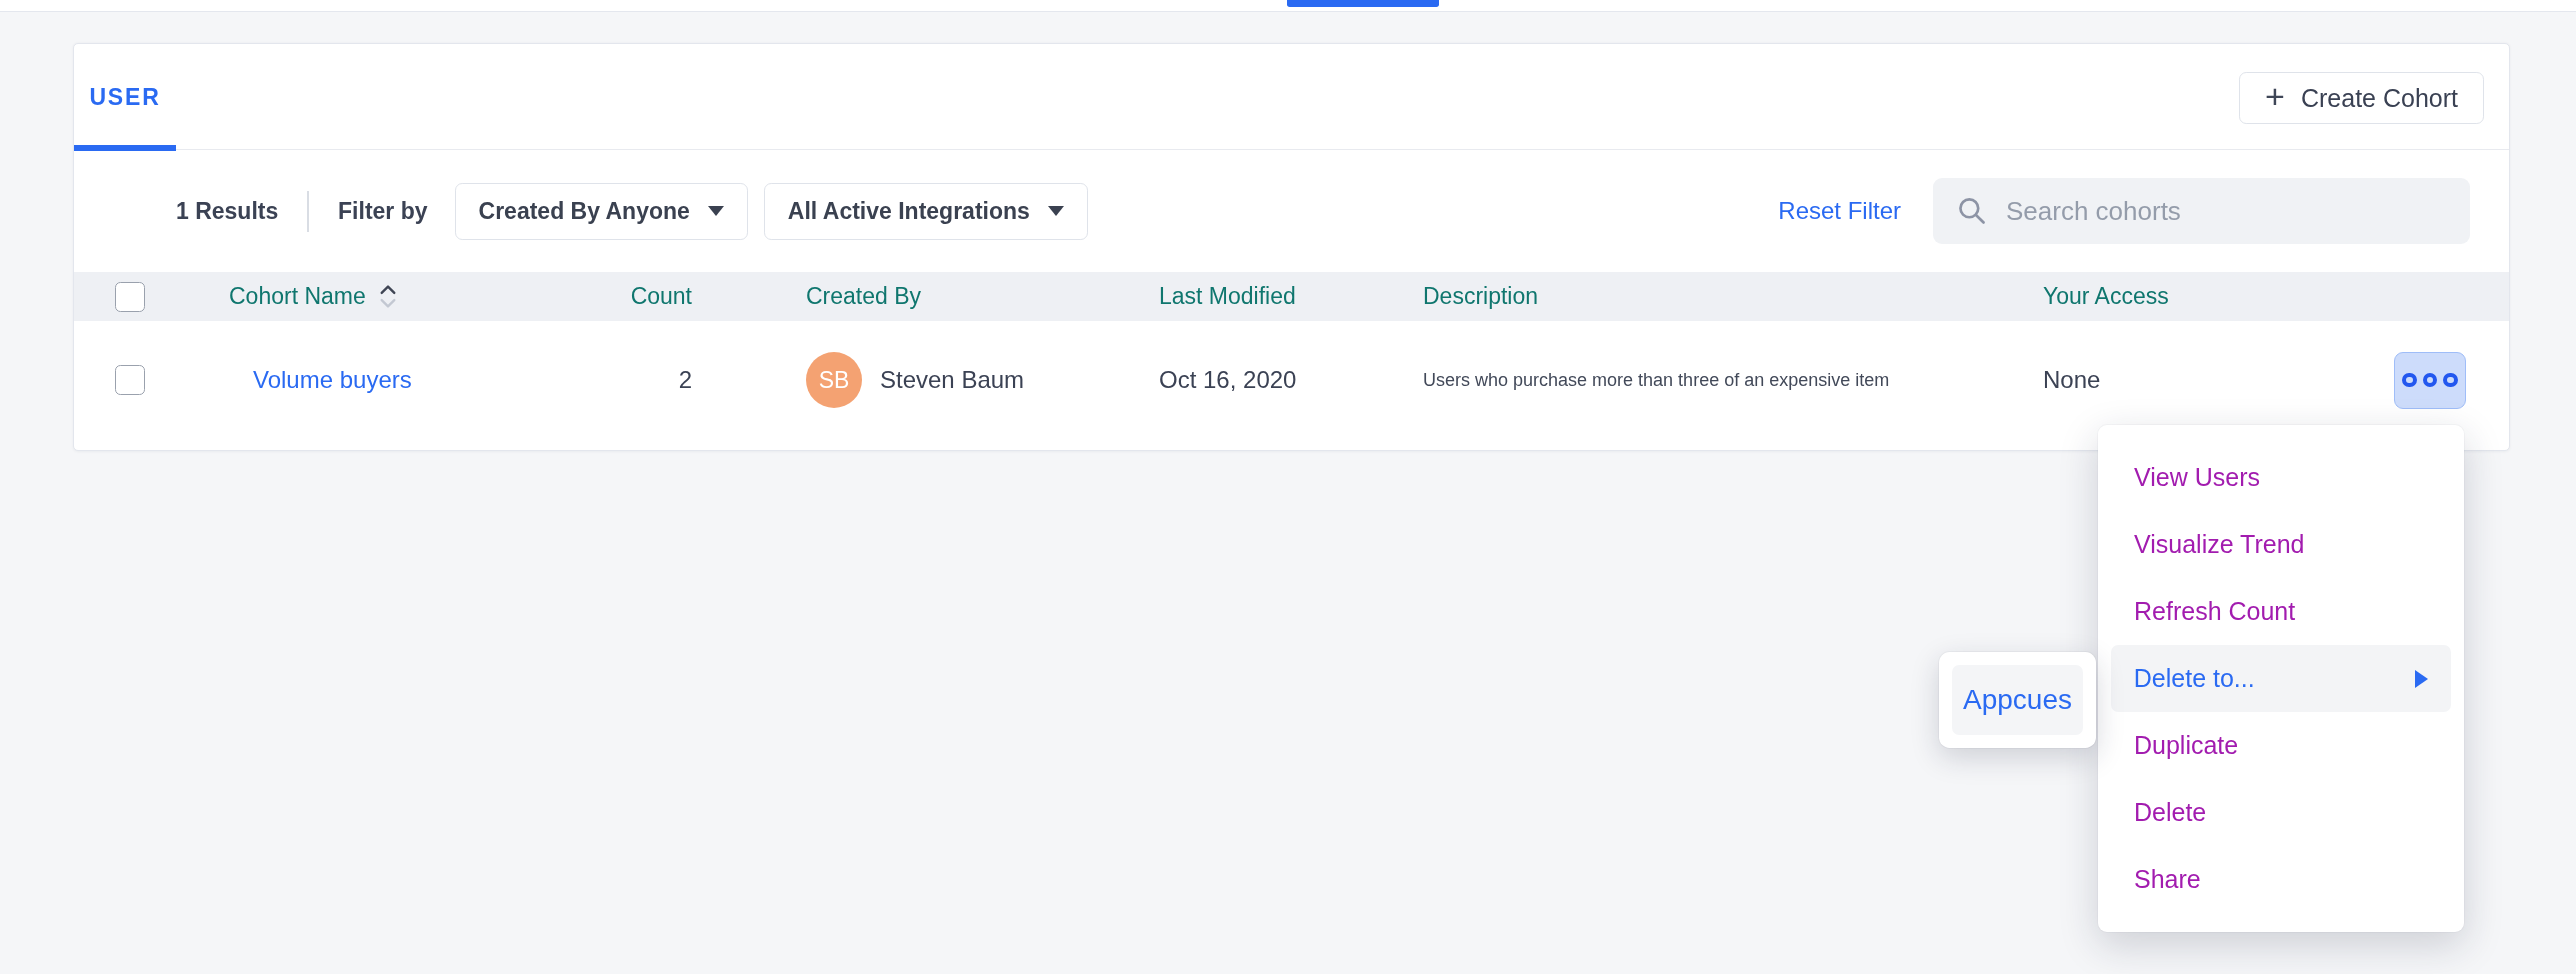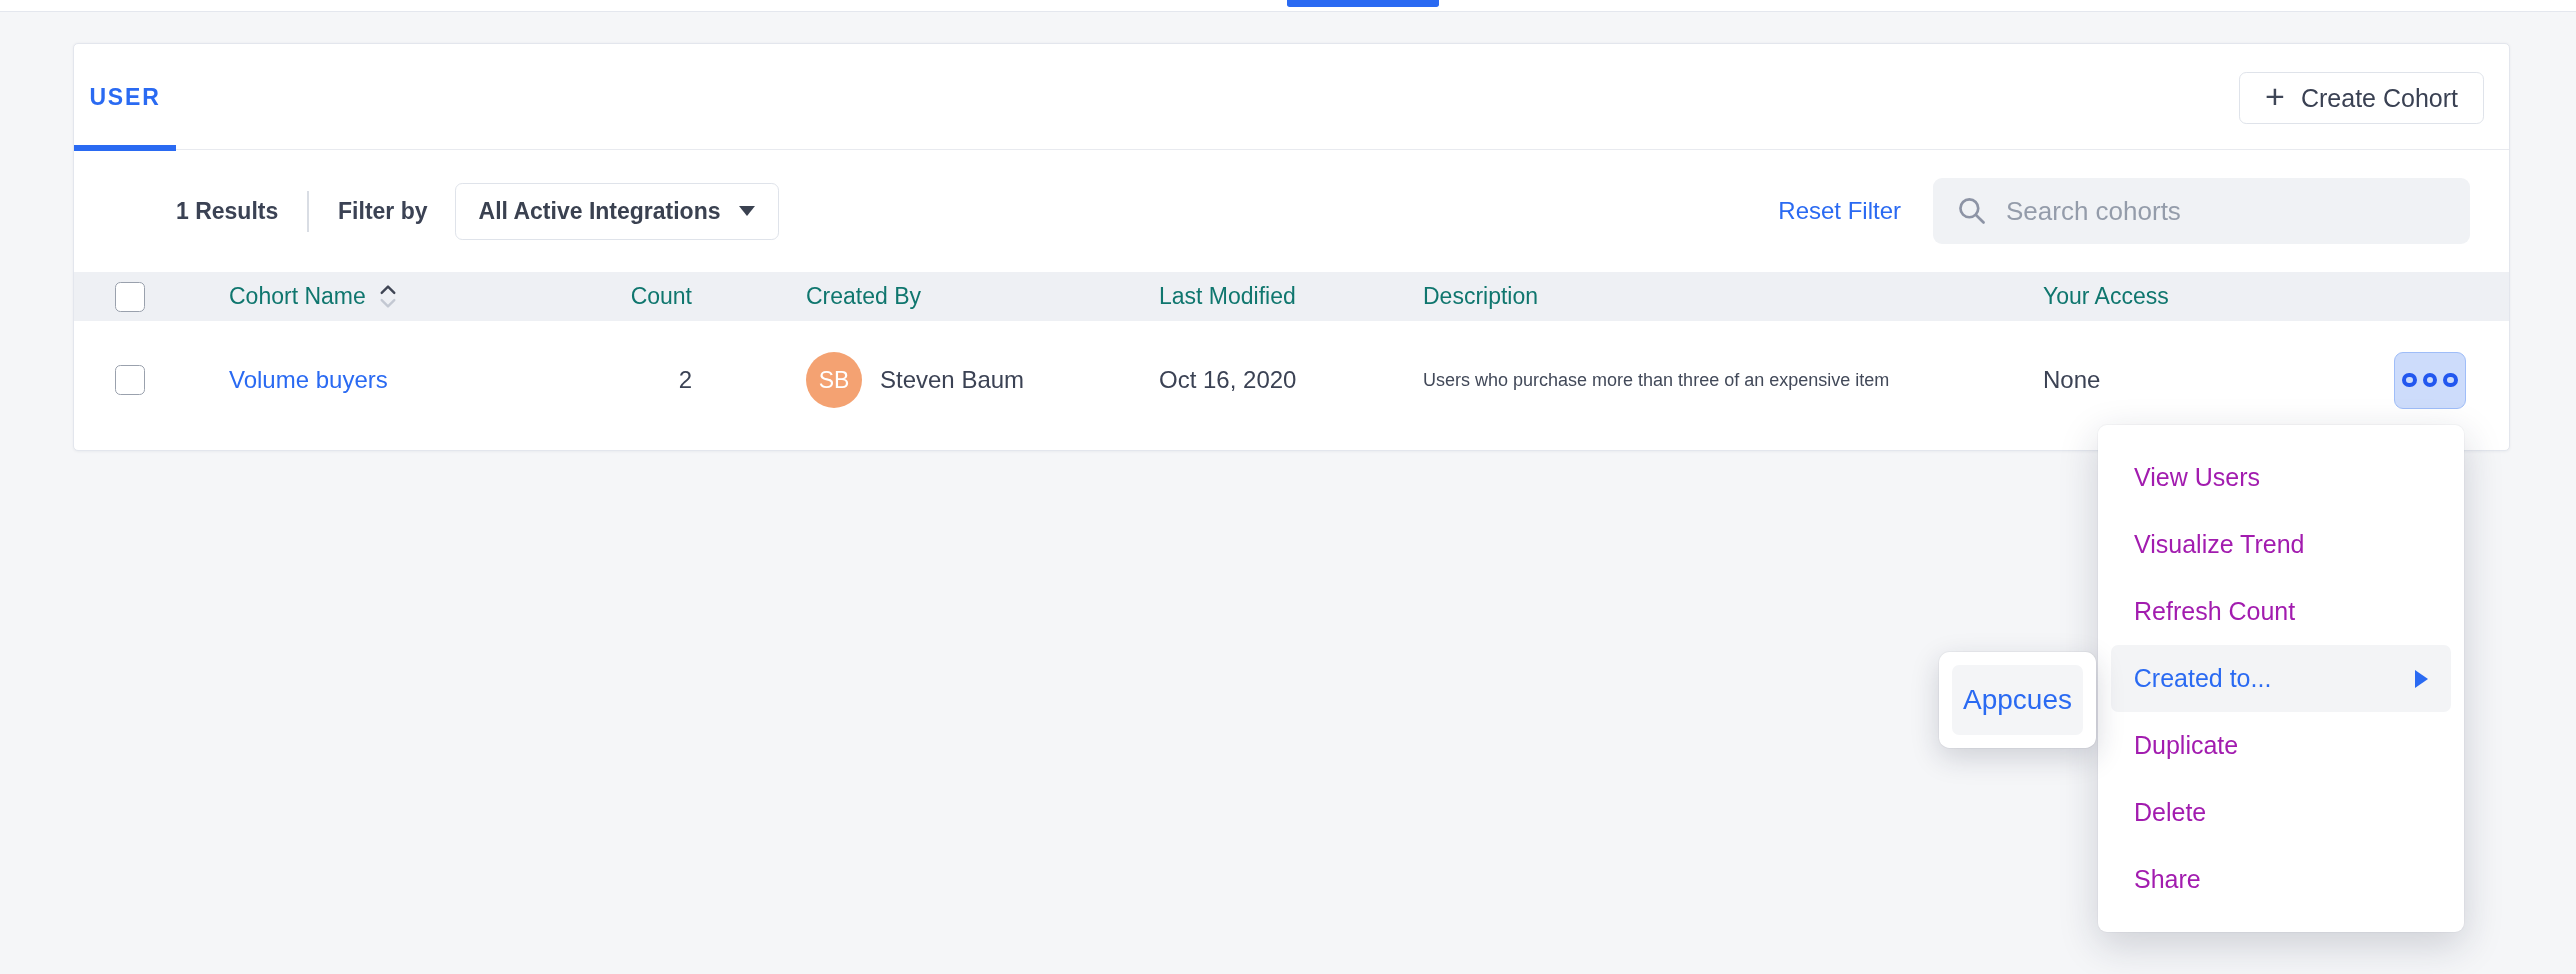--- a/index.html
+++ b/index.html
@@ -98,21 +98,21 @@
     border-radius:5.4px; cursor:pointer;
   }
   .th-name { display:flex; align-items:center; gap:12.5px; }
   .cell-count { text-align:right; }
   .cell-createdby { padding-left:114px; display:flex; align-items:center; gap:18px; }
   .sort-icon { display:flex; }
 
   .table-row {
     height:118px; background:#fff; font-size:24px; color:#3b4254;
   }
-  .cohort-link { color:#2a6af2; cursor:pointer; }
+  .cohort-link { color:#2a6af2; cursor:pointer;margin-left:24px; }
   .avatar {
     width:56px; height:56px; border-radius:50%; background:#f4a272;
     color:#fff; font-size:23px; font-weight:500;
     display:flex; align-items:center; justify-content:center; flex:none;
   }
   .cell-desc div { font-size:18px; line-height:37px; color:#424959; max-width:502px; }
   .cell-actions { display:flex; }
   .more-btn {
     width:72px; height:57px; border-radius:9px;
     background:#cddcfb; border:1.8px solid #9fbdf8;
@@ -175,20 +175,24 @@
       <span class="plus-icon">+</span>
       <span>Create Cohort</span>
     </button>
   </div>
 
   <div class="filter-row">
     <span class="results-count">1 Results</span>
     <div class="v-divider"></div>
     <span class="filter-by-label">Filter by</span>
 
+    <div class="dropdown">
+      <span>Created By Anyone</span>
+      <span class="caret-down"></span>
+    </div>
     <div class="dropdown">
       <span>All Active Integrations</span>
       <span class="caret-down"></span>
     </div>
 
     <div class="filter-spacer"></div>
 
     <span class="reset-filter">Reset Filter</span>
 
     <div class="search-box">
@@ -249,21 +253,21 @@
     </div>
   </div>
 
 </div>
 
 <div class="context-menu">
   <div class="menu-item">View Users</div>
   <div class="menu-item">Visualize Trend</div>
   <div class="menu-item">Refresh Count</div>
   <div class="menu-item active">
-    <span>Created to...</span>
+    <span>Delete to...</span>
     <span class="submenu-arrow"></span>
   </div>
   <div class="menu-item">Duplicate</div>
   <div class="menu-item">Delete</div>
   <div class="menu-item">Share</div>
 </div>
 
 <div class="submenu">
   <div class="submenu-item">Appcues</div>
 </div>

